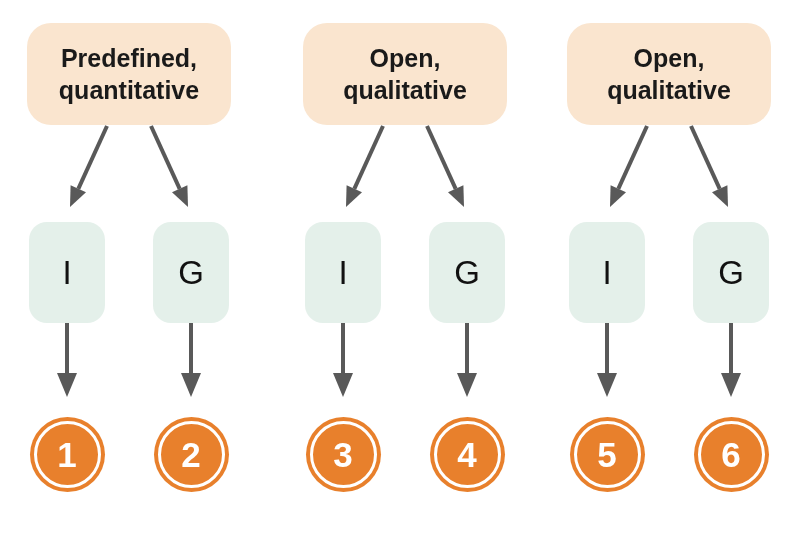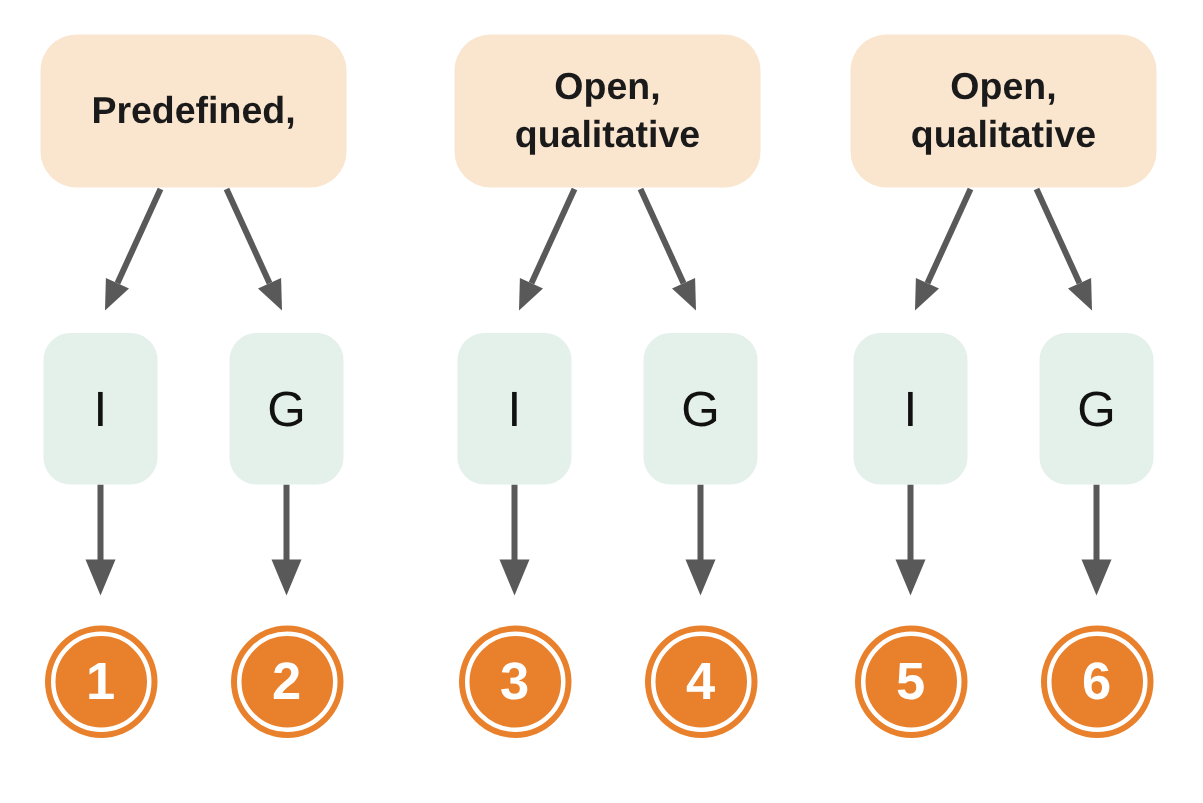--- a/index.html
+++ b/index.html
@@ -102,20 +102,21 @@
   }
 </style>
 </head>
 <body>
 
 <div class="canvas">
 
   <div class="column c0">
     <div class="header-box">
       <span>Predefined,</span>
+      <span>quantitative</span>
     </div>
     <svg class="split-arrows" viewBox="0 0 240 97">
       <line x1="98" y1="1" x2="69.3" y2="63.8"></line>
       <polygon points="61,82 61.6,60.3 77.0,67.3"></polygon>
       <line x1="142" y1="1" x2="170.7" y2="63.8"></line>
       <polygon points="179,82 178.4,60.3 163.0,67.3"></polygon>
     </svg>
     <div class="node-row">
       <div class="node-box">
         <span>I</span>

